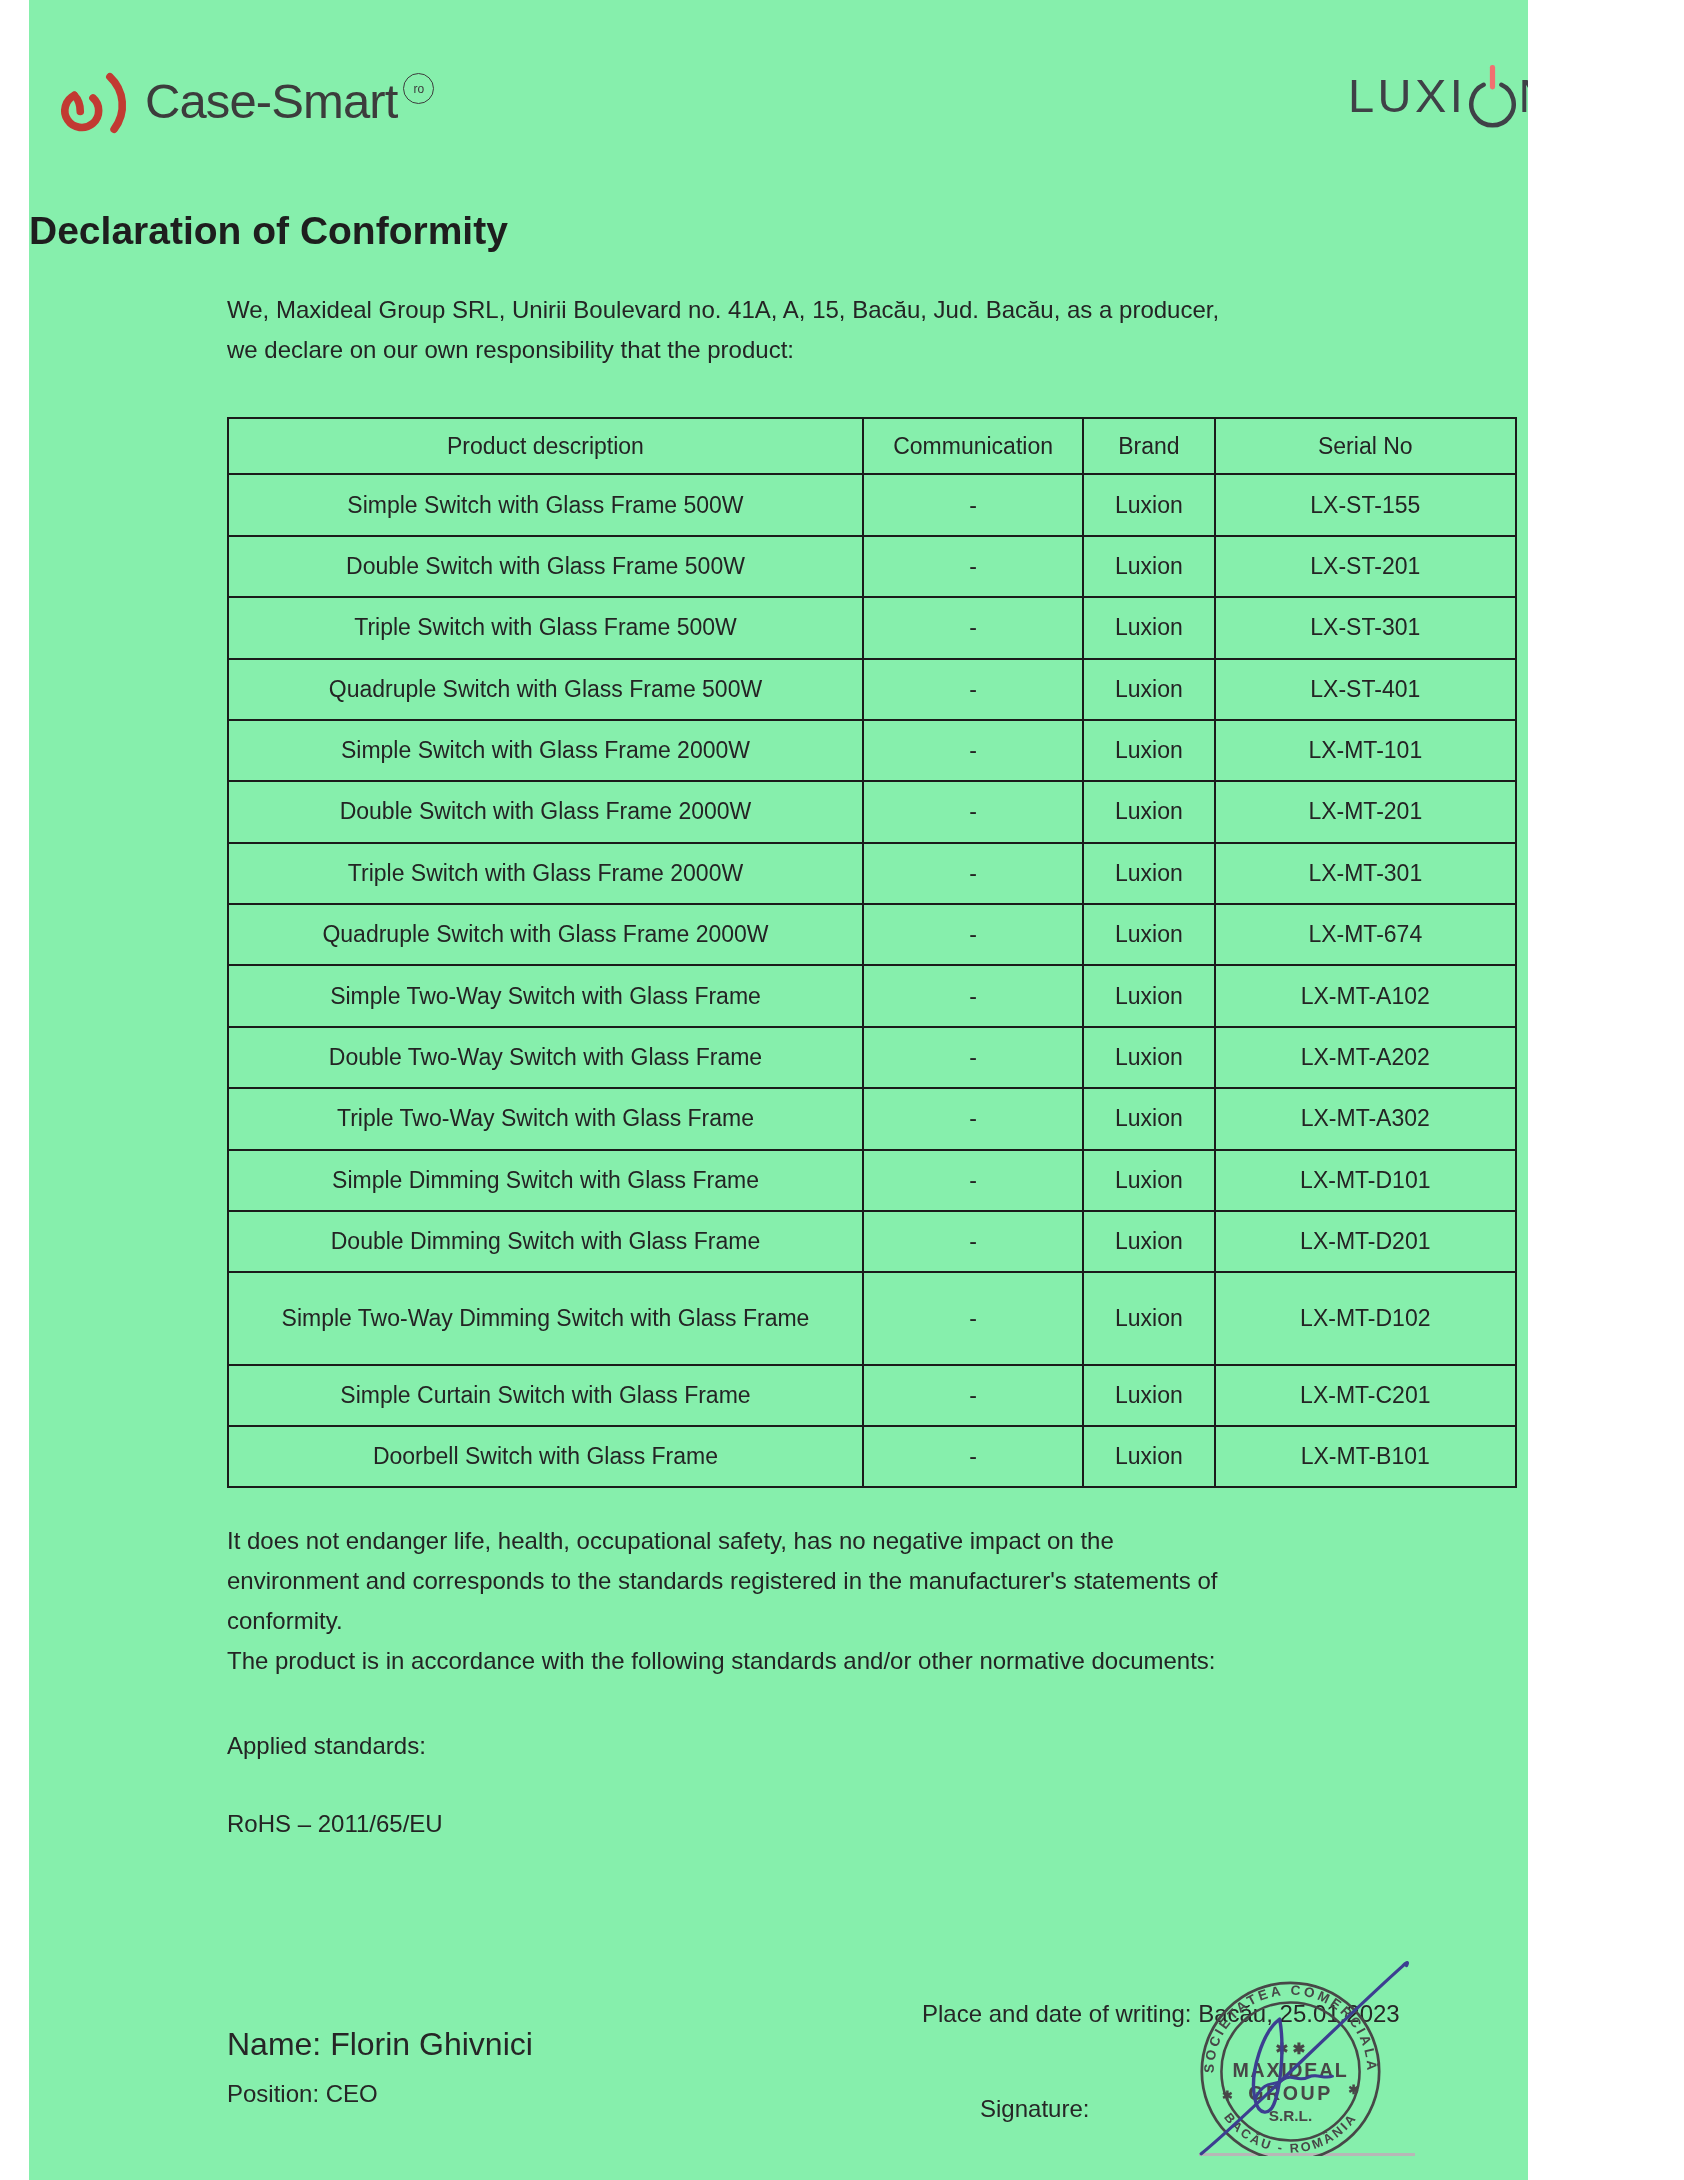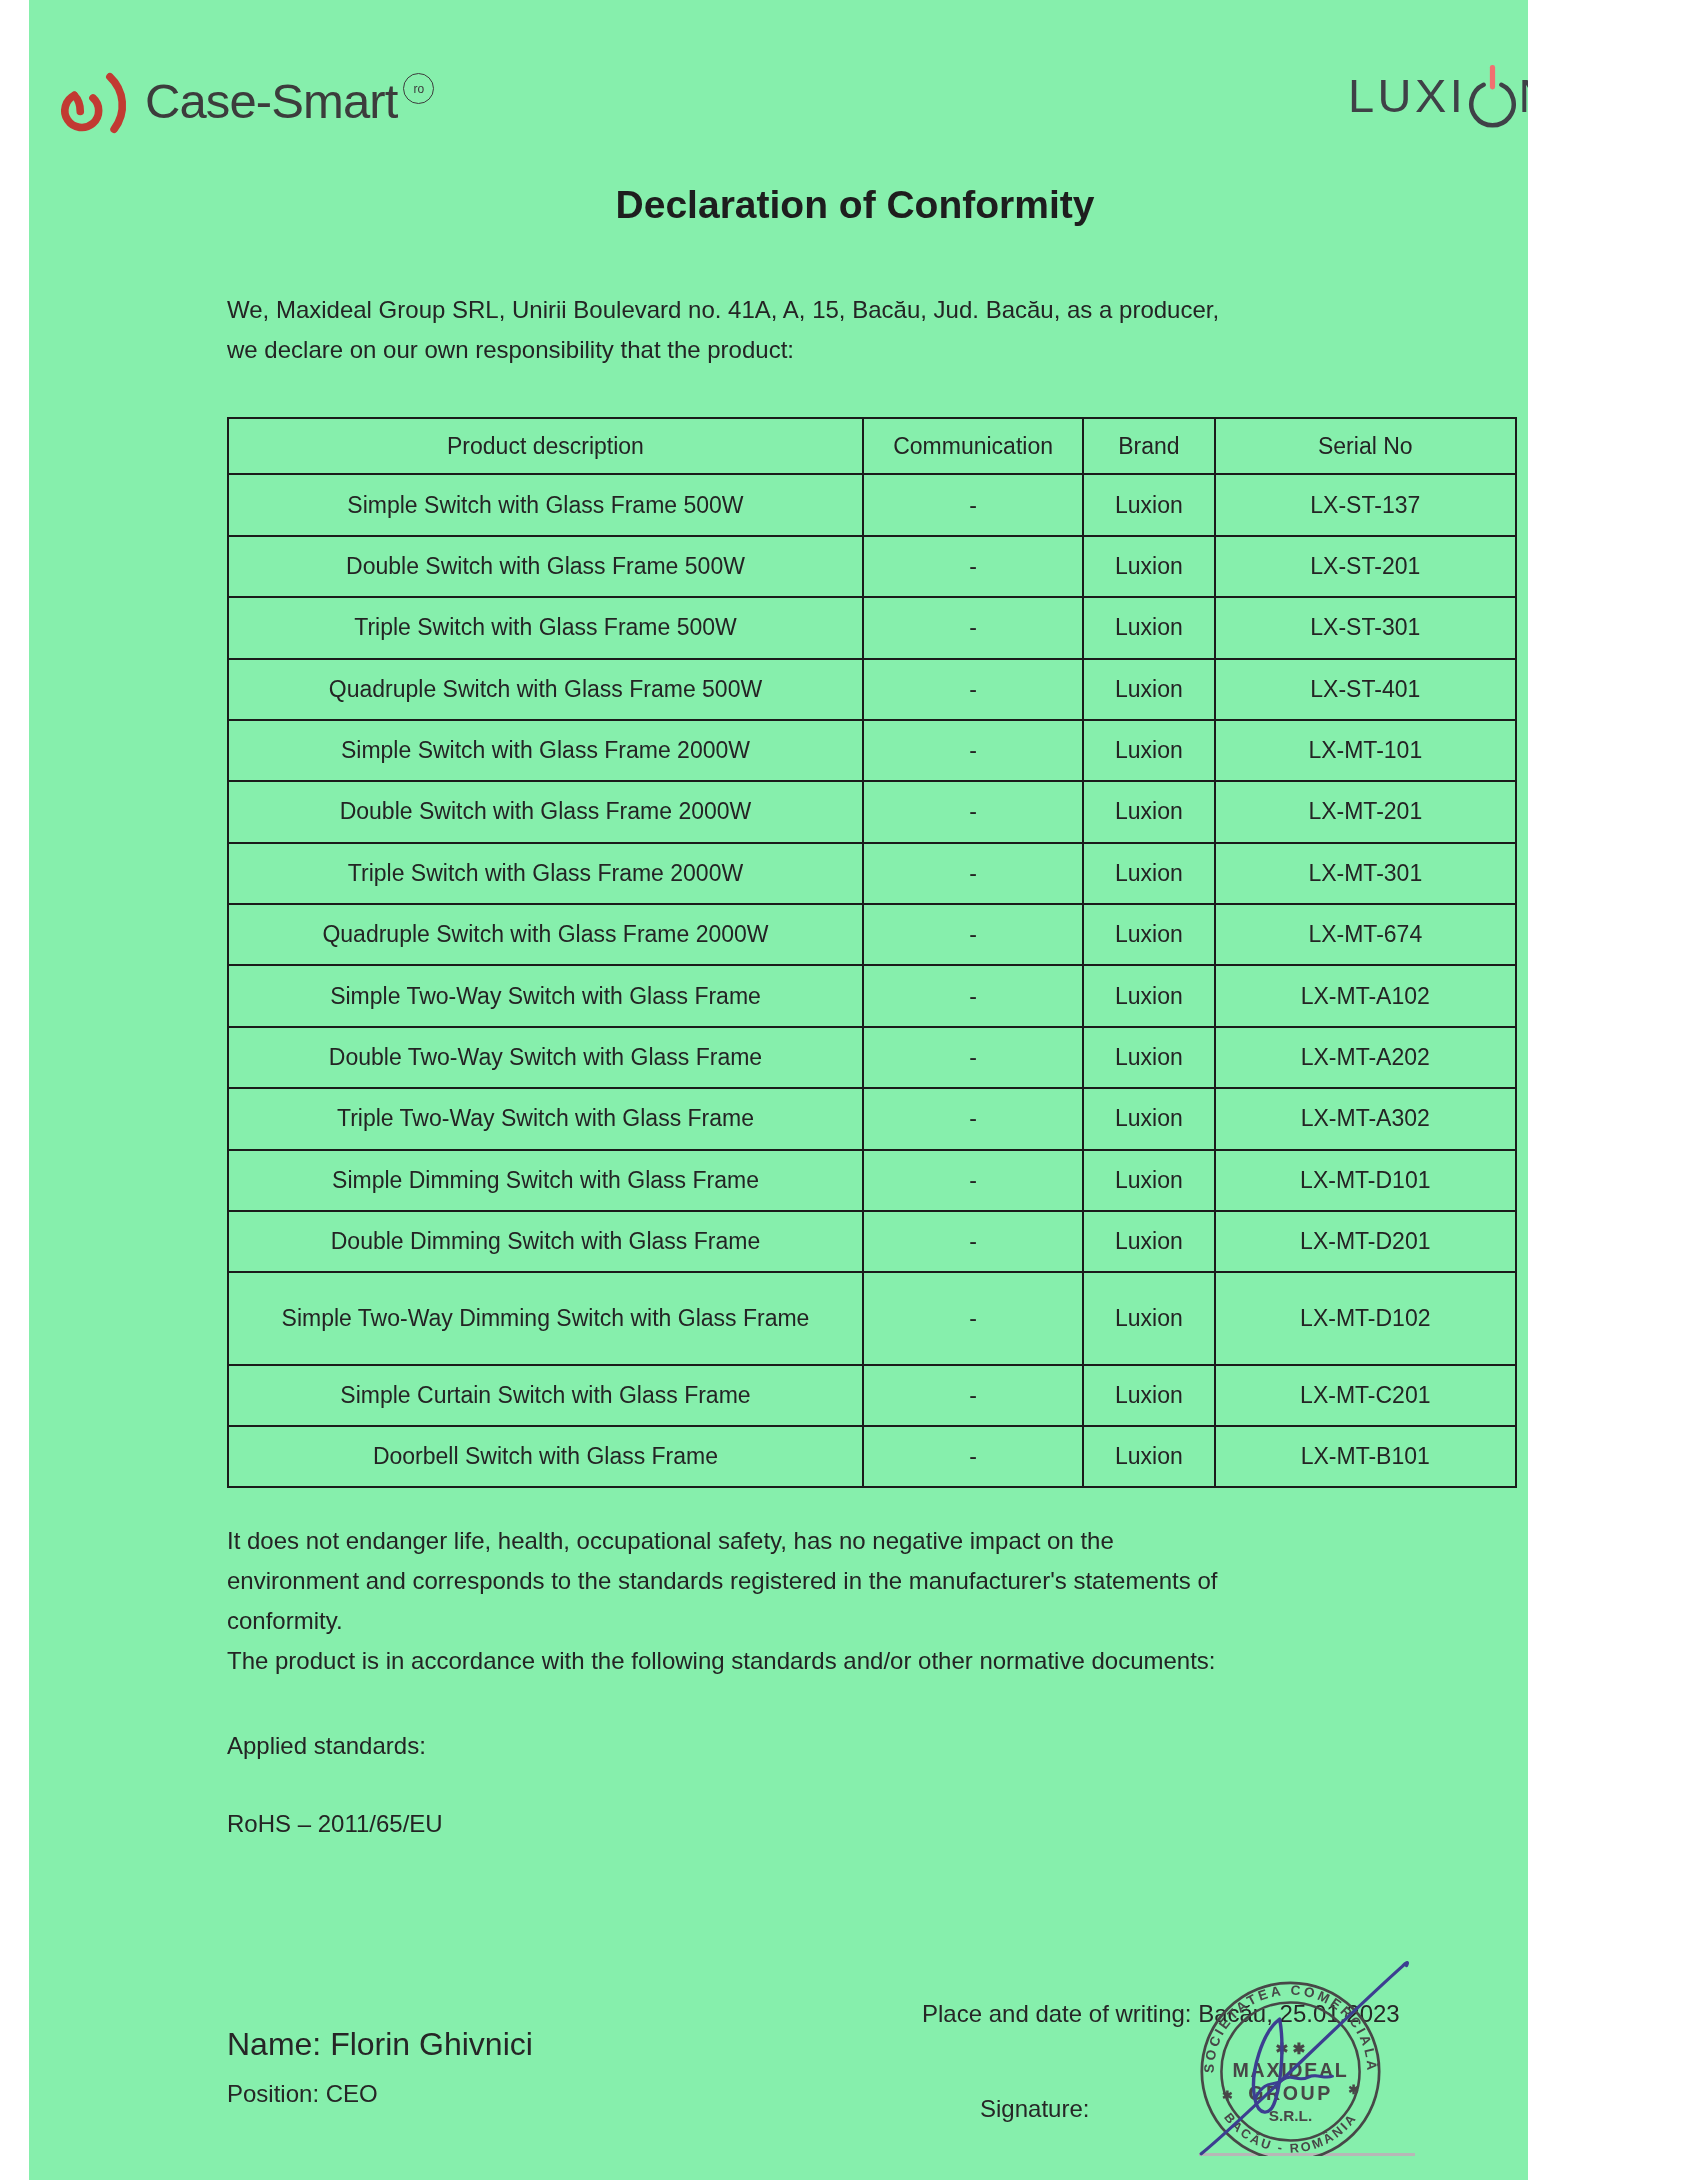--- a/index.html
+++ b/index.html
@@ -17,21 +17,21 @@
   .cs-word { font-size: 49px; line-height: 66px; color: #3c3c3c; letter-spacing: -0.9px; margin-left: 12px; }
   .cs-mark { width: 29px; height: 29px; border: 1.7px solid #3c3c3c; border-radius: 50%;
              display: flex; align-items: center; justify-content: center;
              font-size: 12px; color: #3c3c3c; margin-left: 6px; margin-top: 5.1px; }
 
   .luxion-logo { position: absolute; left: 1319px; top: 63px; display: flex; align-items: flex-end;
                  color: #3f4147; font-size: 47px; font-weight: 400; letter-spacing: 3.4px; line-height: 66px; }
   .luxion-logo .power-o { width: 49px; height: 66px; margin: 0 1.7px; }
 
   
-  .title { position: absolute; left: 0; width: 1652px; top: 183px; text-align: center;
+  .title { position: absolute; left: 0; width: 1652px; top: 209px; text-align: left;
            font-size: 39px; font-weight: bold; color: #1e1e1e; }
   .para { position: absolute; left: 198px; font-size: 24px; line-height: 40px;
           white-space: pre-line; color: #242424; }
   .intro { top: 290px; }
   .statement { top: 1521px; line-height: 40px; }
   .applied { top: 1726px; }
   .rohs { top: 1804px; }
   .ce { top: 1881px; }
   .bold { font-weight: normal; }
 
@@ -103,21 +103,21 @@
         <th>Communication</th>
         <th>Brand</th>
         <th>Serial No</th>
       </tr>
     </thead>
     <tbody>
         <tr>
       <td>Simple Switch with Glass Frame 500W</td>
       <td>-</td>
       <td>Luxion</td>
-      <td>LX-ST-137</td>
+      <td>LX-ST-155</td>
     </tr>
         <tr>
       <td>Double Switch with Glass Frame 500W</td>
       <td>-</td>
       <td>Luxion</td>
       <td>LX-ST-201</td>
     </tr>
         <tr>
       <td>Triple Switch with Glass Frame 500W</td>
       <td>-</td>

